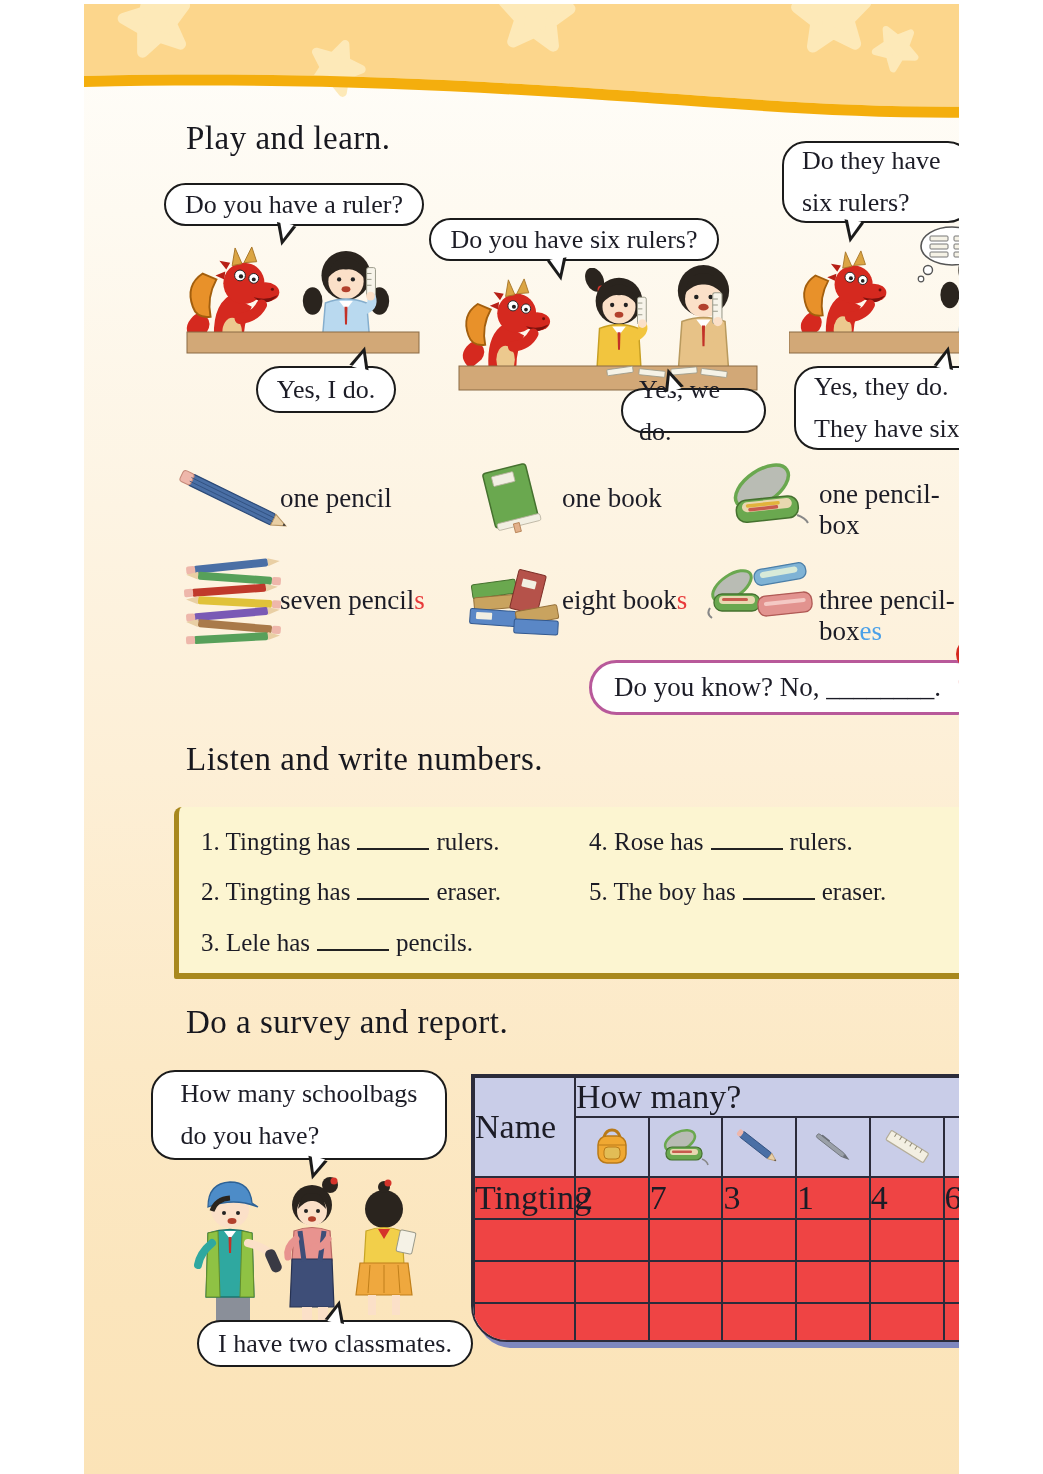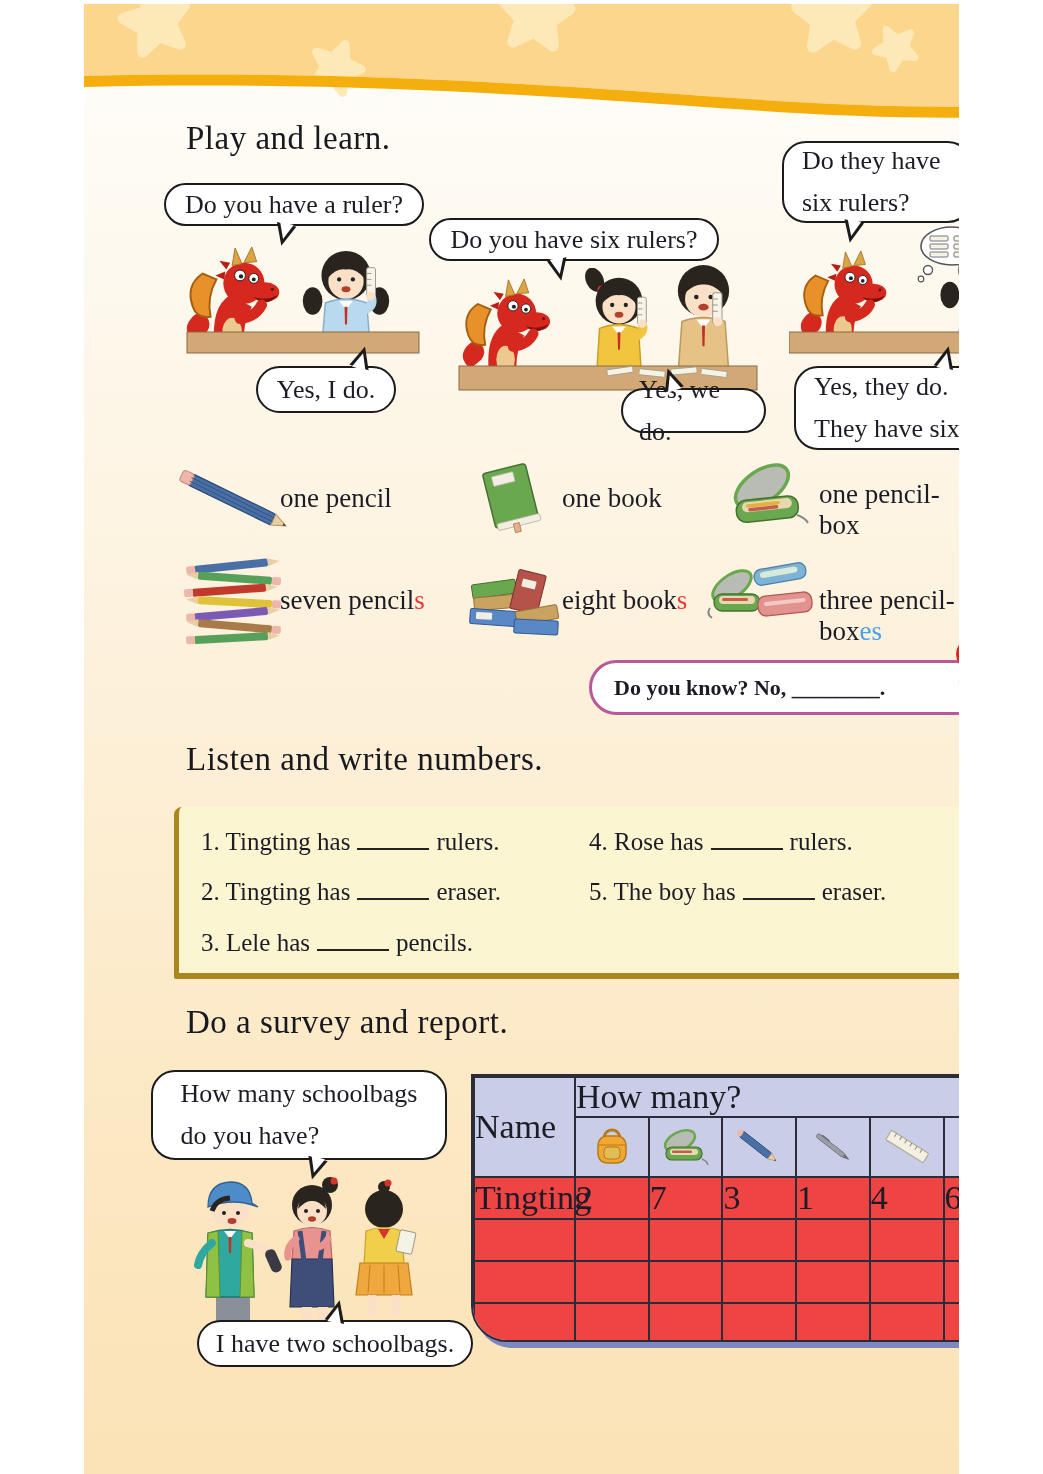--- a/index.html
+++ b/index.html
@@ -18,21 +18,21 @@
   .tail-down{position:absolute;width:0;height:0;border-left:10px solid transparent;border-right:10px solid transparent;border-top:22px solid #1b1b1b;}
   .tail-down::after{content:"";position:absolute;left:-7px;top:-23px;border-left:7px solid transparent;border-right:7px solid transparent;border-top:16px solid #fff;}
   .tail-up{position:absolute;width:0;height:0;border-left:10px solid transparent;border-right:10px solid transparent;border-bottom:22px solid #1b1b1b;}
   .tail-up::after{content:"";position:absolute;left:-7px;top:7px;border-left:7px solid transparent;border-right:7px solid transparent;border-bottom:16px solid #fff;}
   
   .vocab-label{position:absolute;font-size:27px;}
   .sfx-red{color:#e83a3b;}
   .sfx-blue{color:#4ba0e8;}
   
   .know-pill{position:absolute;left:505px;top:656px;width:394px;height:55px;background:#fff;
-             border:3.5px solid #b8599a;border-radius:28px;display:flex;align-items:center;padding-left:22px;font-size:22px;font-weight:bold;}
+             border:3.5px solid #b8599a;border-radius:28px;display:flex;align-items:center;padding-left:22px;font-size:27px;}
   
   .listen-box{position:absolute;left:90px;top:803px;width:889px;height:172px;background:#fcf5d1;
               border-left:5px solid #a8881d;border-right:5px solid #a8881d;border-bottom:6px solid #a8881d;
               border-radius:8px 24px 30px 2px;
               display:grid;grid-template-columns:388px 1fr;grid-template-rows:repeat(3,1fr);grid-auto-flow:column;
               padding:8px 8px 6px 22px;align-items:center;}
   .li-item{font-size:25px;white-space:nowrap;}
   .blank{display:inline-block;width:72px;border-bottom:2px solid #222;height:1em;margin:0 7px;vertical-align:baseline;}
   
   .table-wrap{position:absolute;left:387px;top:1070px;width:623px;height:268px;background:#f4f5fa;
@@ -390,21 +390,21 @@
       <path d="M194,62 Q212,55 230,62 L232,96 L192,96 Z" fill="#f2cf4a" stroke="#c7a526" stroke-width="1.2"></path>
       <path d="M206,60 L212,70 L218,60 Z" fill="#d5342b"></path>
       <path d="M188,94 h48 L240,126 L184,126 Z" fill="#efa83e" stroke="#c07f1a" stroke-width="1.2"></path>
       <path d="M198,96 L196,124 M212,96 L212,124 M226,96 L228,124" stroke="#c07f1a" stroke-width="1"></path>
       <rect x="226" y="62" width="16" height="22" rx="2" fill="#f5f2e6" stroke="#9a9a8a" transform="rotate(12 234 73)"></rect>
       <path d="M196,126 h8 v20 h-8 Z M220,126 h8 v20 h-8 Z" fill="#fbe0c8"></path>
     </g>
   </svg>
 
   <div class="bubble" style="left:113px;top:1316px;width:276px;height:47px">
-    <div class="txt">I have two schoolbags.</div>
+    <div class="txt">I have two classmates.</div>
     <div class="tail-up" style="top:-22px;left:128px;transform:rotate(14deg)"></div>
   </div>
 
   <div class="table-wrap">
     <table class="survey">
       <colgroup>
         <col style="width:101px">
         <col>
           <col>
           <col>

